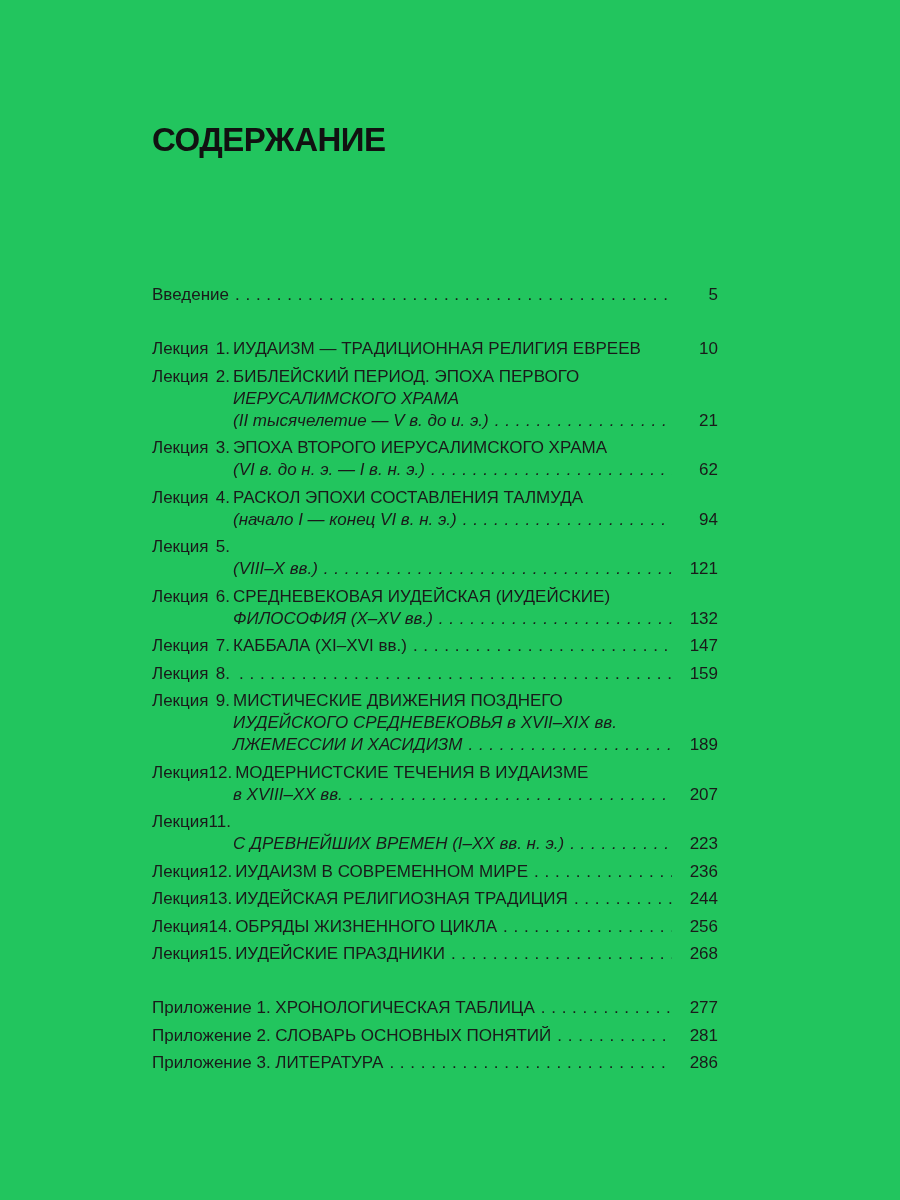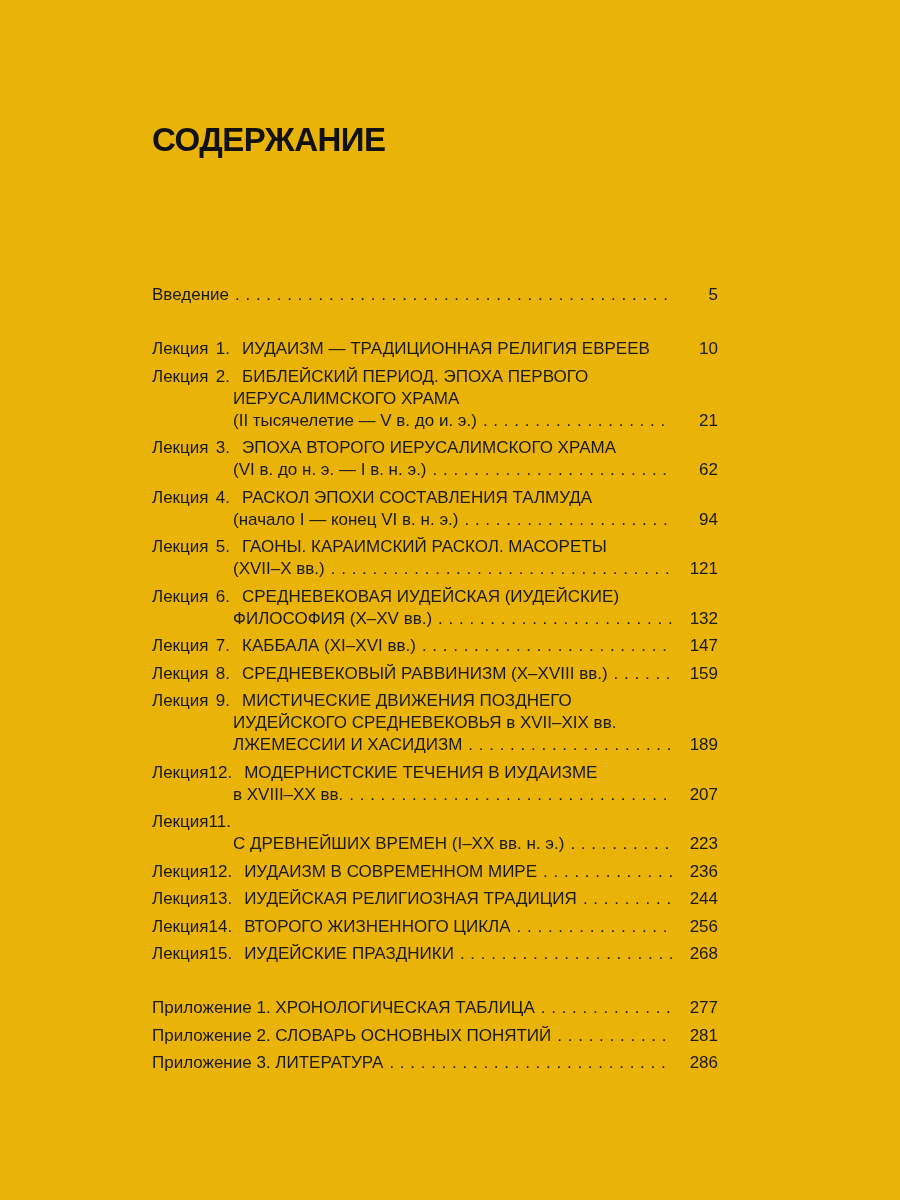--- a/index.html
+++ b/index.html
@@ -3,21 +3,21 @@
 <meta charset="utf-8">
 <style>
   * { margin: 0; padding: 0; box-sizing: border-box; }
   html, body { background: #ffffff; }
   body { font-family: "Liberation Sans", "DejaVu Sans", sans-serif; }
 
   .page {
     position: relative;
     width: 900px;
     height: 1200px;
-    background: #eab308;
+    background: #22c55e;
     overflow: hidden;
   }
 
   .doc-title {
     position: absolute;
     left: 152px;
     top: 121px;
     font-size: 33px;
     line-height: 38px;
     font-weight: 700;
@@ -41,27 +41,27 @@
   .toc-section + .toc-section { margin-top: 26.5px; }
 
   .entry {
     display: flex;
     align-items: flex-end;
     margin-bottom: 5.5px;
   }
   .entry-text { flex: 1 1 auto; min-width: 0; }
 
   .line { display: flex; align-items: baseline; white-space: nowrap; }
-  .line.cont { padding-left: 81px; }
+  .line.cont { padding-left: 81px; font-style: italic; }
 
   .labelnum {
     flex: 0 0 78px;
     display: flex;
     justify-content: space-between;
-    margin-right: 12px;
+    margin-right: 3px;
   }
 
   .line-text { flex: 0 0 auto; }
 
   .leader {
     flex: 1 1 0;
     min-width: 0;
     overflow: hidden;
     padding-left: 6px;
     letter-spacing: 0.5px;
@@ -155,24 +155,23 @@
           </div>
           <span class="page-num">94</span>
         </div>
         <div class="entry">
           <div class="entry-text">
             <div class="line">
               <span class="labelnum">
                 <span class="label">Лекция</span>
                 <span class="num">5.</span>
               </span>
-              <span class="line-text">ГАОНЫ. КАРАИМСКИЙ РАСКОЛ. МАСОРЕТЫ</span>
-            </div>
-            <div class="line cont">
-              <span class="line-text">(XVII–X вв.)</span>
+            </div>
+            <div class="line cont">
+              <span class="line-text">(VIII–X вв.)</span>
               <span class="leader">. . . . . . . . . . . . . . . . . . . . . . . . . . . . . . . . . . . . . . . . . . . . . . . . . . . . . . . . . . . . . . . . . . . . . . . . . . . . . . . . . . . . . . . . . . </span>
             </div>
           </div>
           <span class="page-num">121</span>
         </div>
         <div class="entry">
           <div class="entry-text">
             <div class="line">
               <span class="labelnum">
                 <span class="label">Лекция</span>
@@ -200,21 +199,20 @@
           </div>
           <span class="page-num">147</span>
         </div>
         <div class="entry">
           <div class="entry-text">
             <div class="line">
               <span class="labelnum">
                 <span class="label">Лекция</span>
                 <span class="num">8.</span>
               </span>
-              <span class="line-text">СРЕДНЕВЕКОВЫЙ РАВВИНИЗМ (X–XVIII вв.)</span>
               <span class="leader">. . . . . . . . . . . . . . . . . . . . . . . . . . . . . . . . . . . . . . . . . . . . . . . . . . . . . . . . . . . . . . . . . . . . . . . . . . . . . . . . . . . . . . . . . . </span>
             </div>
           </div>
           <span class="page-num">159</span>
         </div>
         <div class="entry">
           <div class="entry-text">
             <div class="line">
               <span class="labelnum">
                 <span class="label">Лекция</span>
@@ -289,21 +287,21 @@
           </div>
           <span class="page-num">244</span>
         </div>
         <div class="entry">
           <div class="entry-text">
             <div class="line">
               <span class="labelnum">
                 <span class="label">Лекция</span>
                 <span class="num">14.</span>
               </span>
-              <span class="line-text">ВТОРОГО ЖИЗНЕННОГО ЦИКЛА</span>
+              <span class="line-text">ОБРЯДЫ ЖИЗНЕННОГО ЦИКЛА</span>
               <span class="leader">. . . . . . . . . . . . . . . . . . . . . . . . . . . . . . . . . . . . . . . . . . . . . . . . . . . . . . . . . . . . . . . . . . . . . . . . . . . . . . . . . . . . . . . . . . </span>
             </div>
           </div>
           <span class="page-num">256</span>
         </div>
         <div class="entry">
           <div class="entry-text">
             <div class="line">
               <span class="labelnum">
                 <span class="label">Лекция</span>

